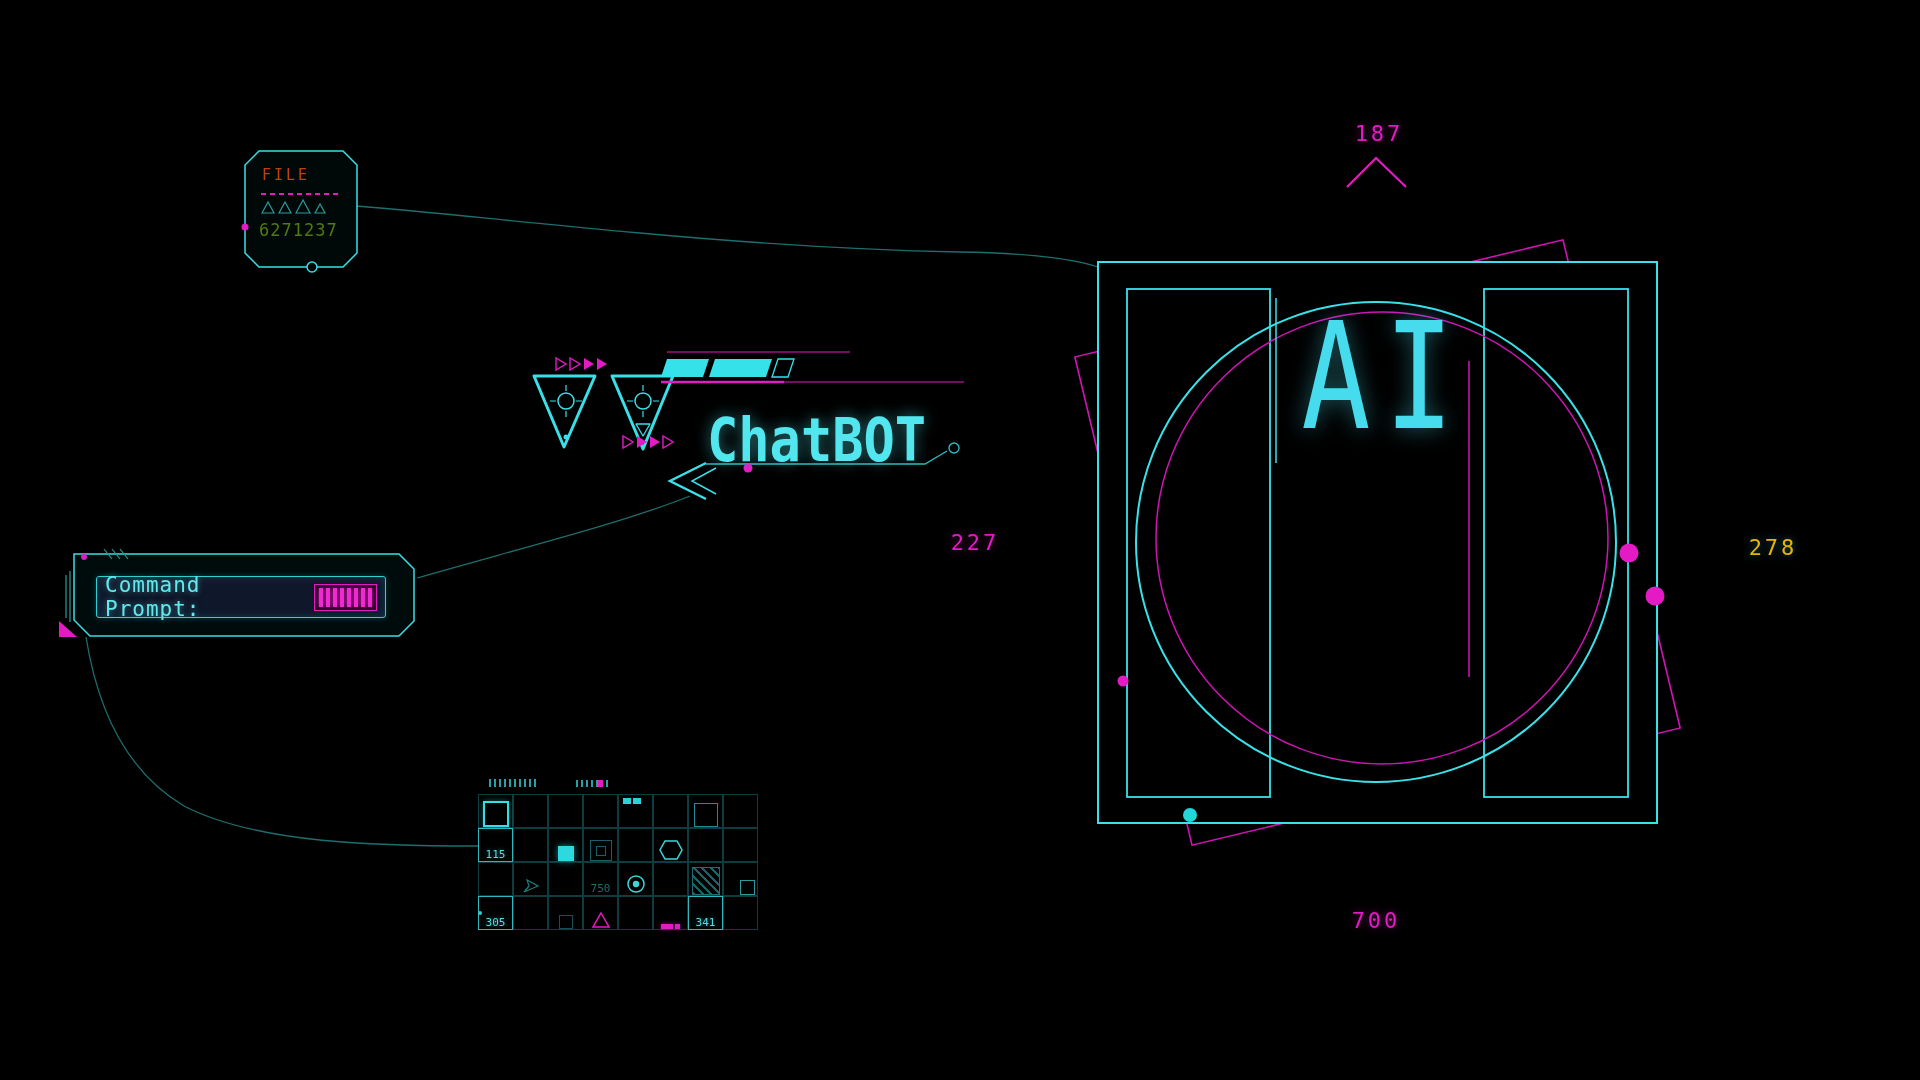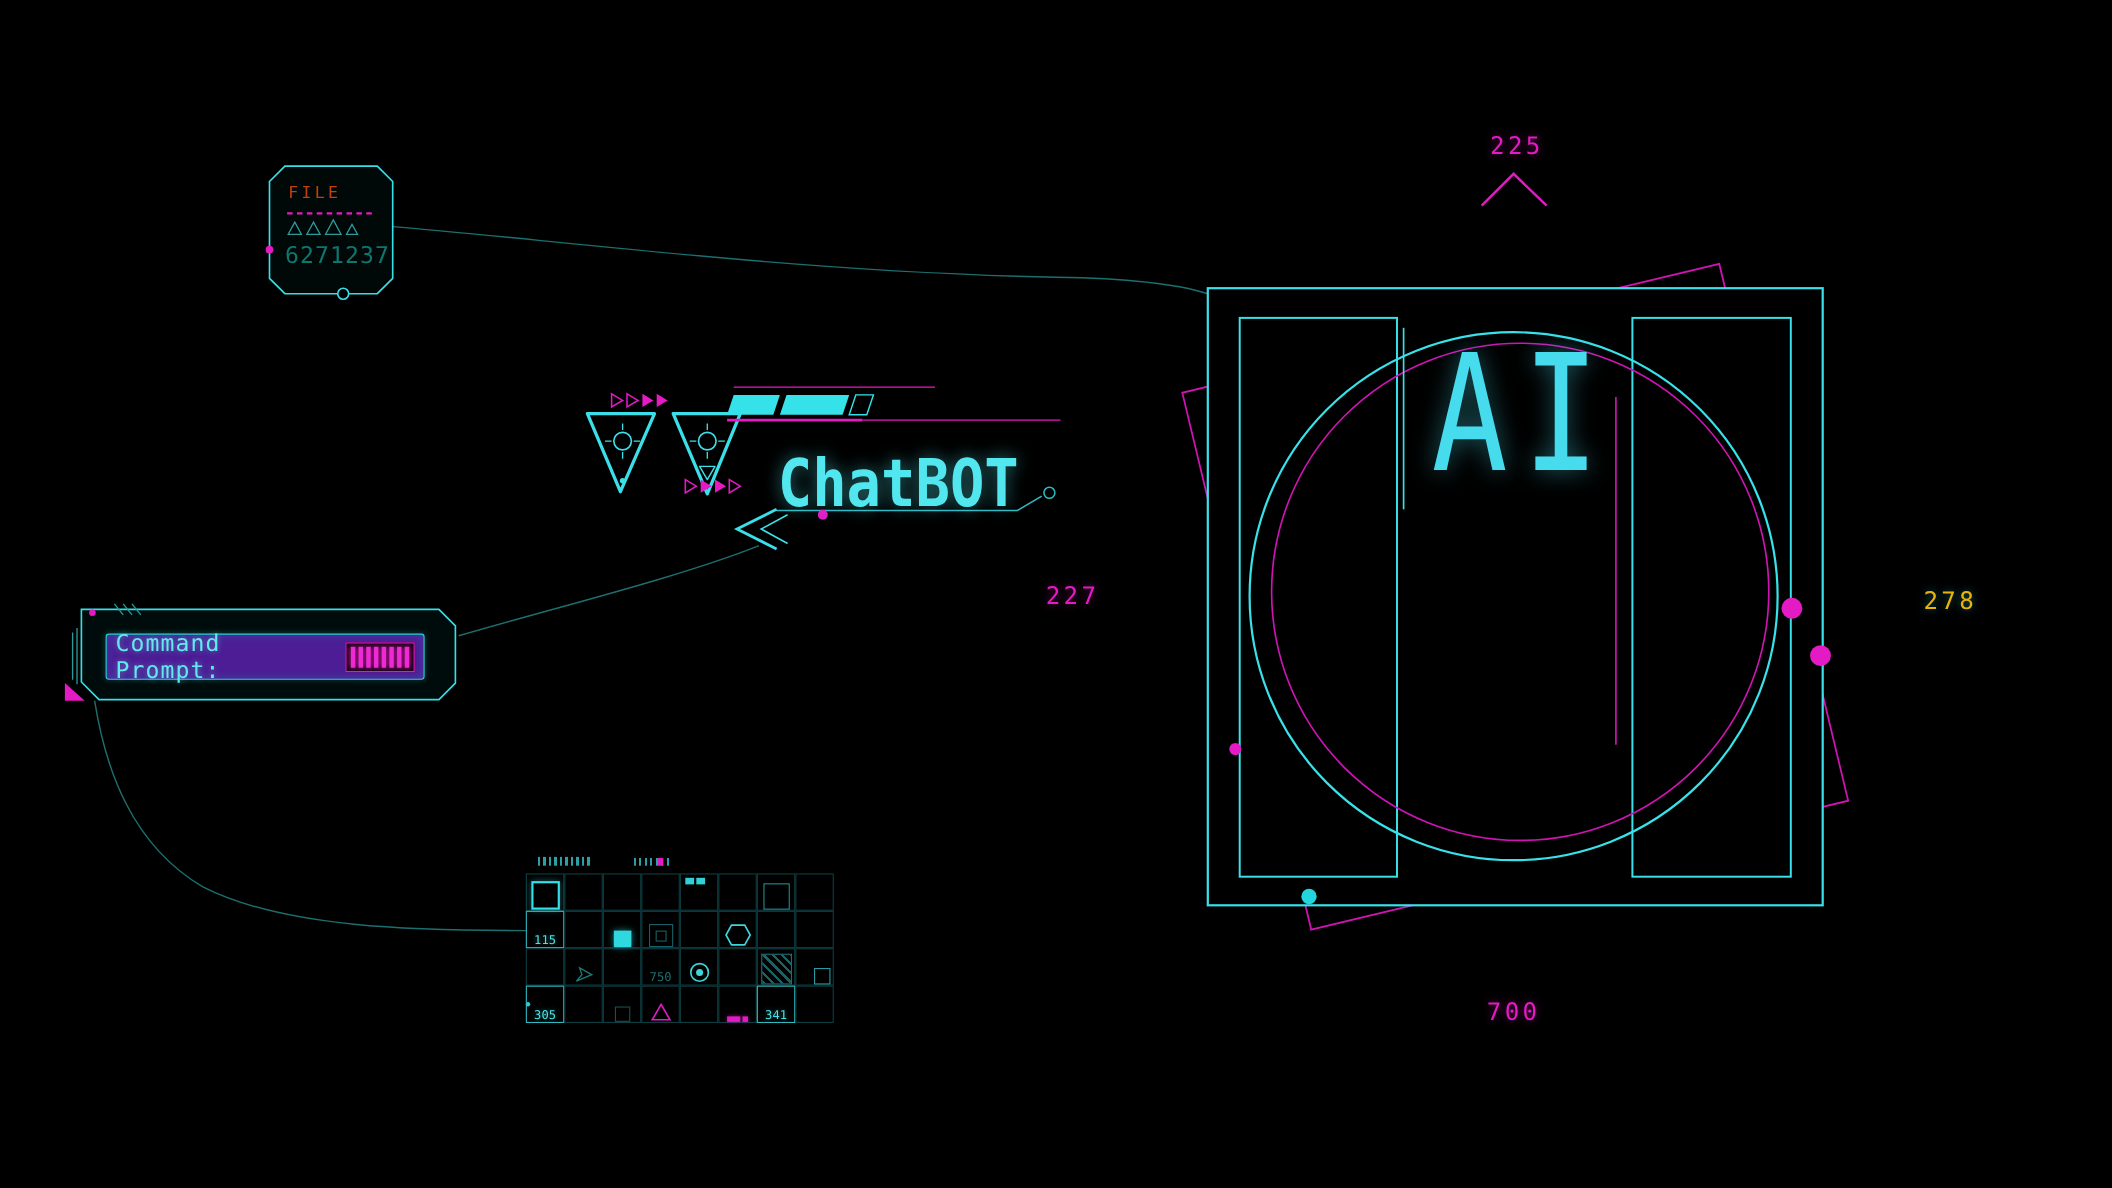--- a/index.html
+++ b/index.html
@@ -6,39 +6,39 @@
   .stage{position:relative;width:1920px;height:1080px;background:#000;overflow:hidden;
          font-family:"DejaVu Sans Mono","Liberation Mono",monospace;}
   .stage svg.underlay{position:absolute;left:0;top:0;z-index:1;}
   .txt{position:absolute;z-index:3;white-space:nowrap;}
   .c{color:#eab308;text-shadow:0 0 8px rgba(56,226,234,.45);}
   .m{color:#e41ac4;text-shadow:0 0 8px rgba(228,26,196,.5);}
 
   
   .file-panel{position:absolute;left:245px;top:151px;width:112px;height:116px;z-index:3;}
   .file-title{position:absolute;left:17px;top:15px;font-size:15px;letter-spacing:3px;color:#c2410c;}
-  .file-serial{position:absolute;left:14px;top:69px;font-size:21px;letter-spacing:1px;color:#0f766e;}
+  .file-serial{position:absolute;left:14px;top:69px;font-size:17px;letter-spacing:1px;color:#4d7c0f;}
 
   
   .hudnum{font-size:22px;letter-spacing:3px;text-align:center;width:90px;}
 
   
   .chatbot-title{left:707px;top:406px;font-size:52px;font-weight:bold;color:#52e7ef;
                  transform:scaleY(1.15);transform-origin:top left;letter-spacing:0px;
                  text-shadow:0 0 14px rgba(82,231,239,.5);}
 
   
   .ai-box{position:absolute;left:1098px;top:262px;width:559px;height:561px;z-index:3;
           display:flex;align-items:flex-start;justify-content:center;margin-top:48px;}
   .ai-label{font-size:115px;letter-spacing:14px;padding-left:14px;color:#46dcee;
             transform:scaleY(1.28);text-shadow:0 0 20px rgba(70,220,238,.45);}
 
   
   .cmd-input{position:absolute;left:96px;top:576px;width:290px;height:42px;z-index:3;
-             background:#4c1d95;border:1px solid #2fd0d6;border-radius:3px;
+             background:#0f172a;border:1px solid #2fd0d6;border-radius:3px;
              display:flex;align-items:center;padding:0 8px;box-sizing:border-box;
              box-shadow:inset 0 0 10px rgba(40,220,220,.18),0 0 6px rgba(40,220,220,.25);}
   .cmd-label{font-size:21px;color:#62e9ec;letter-spacing:1px;text-shadow:0 0 6px rgba(98,233,236,.5);}
   .cursor-bars{margin-left:8px;display:flex;gap:3px;padding:3px 4px;border:1px solid #e41ac4;background:#1a0316;}
   .cursor-bars i{display:block;width:4px;height:19px;background:#ee2bd3;box-shadow:0 0 5px #e41ac4;}
 
   
   .grid{position:absolute;left:478px;top:794px;z-index:3;display:grid;
         grid-template-columns:repeat(8,35px);grid-auto-rows:34px;}
   .cell{border:1px solid #0e3d41;display:flex;align-items:flex-end;justify-content:center;
@@ -152,21 +152,21 @@
       <circle cx="1123" cy="681" r="5.5" fill="#e41ac4"></circle>
       <circle cx="1190" cy="815" r="7" fill="#22d6de"></circle>
     </g>
   </svg>
 
   <div class="file-panel">
     <div class="file-title">FILE</div>
     <div class="file-serial">6271237</div>
   </div>
 
-  <div class="txt hudnum m" style="left:1334px;top:121px;">225</div>
+  <div class="txt hudnum m" style="left:1334px;top:121px;">187</div>
   <div class="txt hudnum m" style="left:930px;top:530px;">227</div>
   <div class="txt hudnum c" style="left:1728px;top:535px;">278</div>
   <div class="txt hudnum m" style="left:1331px;top:908px;">700</div>
 
   <div class="txt chatbot-title">ChatBOT</div>
 
   <div class="ai-box">
     <div class="ai-label">AI</div>
   </div>
 

